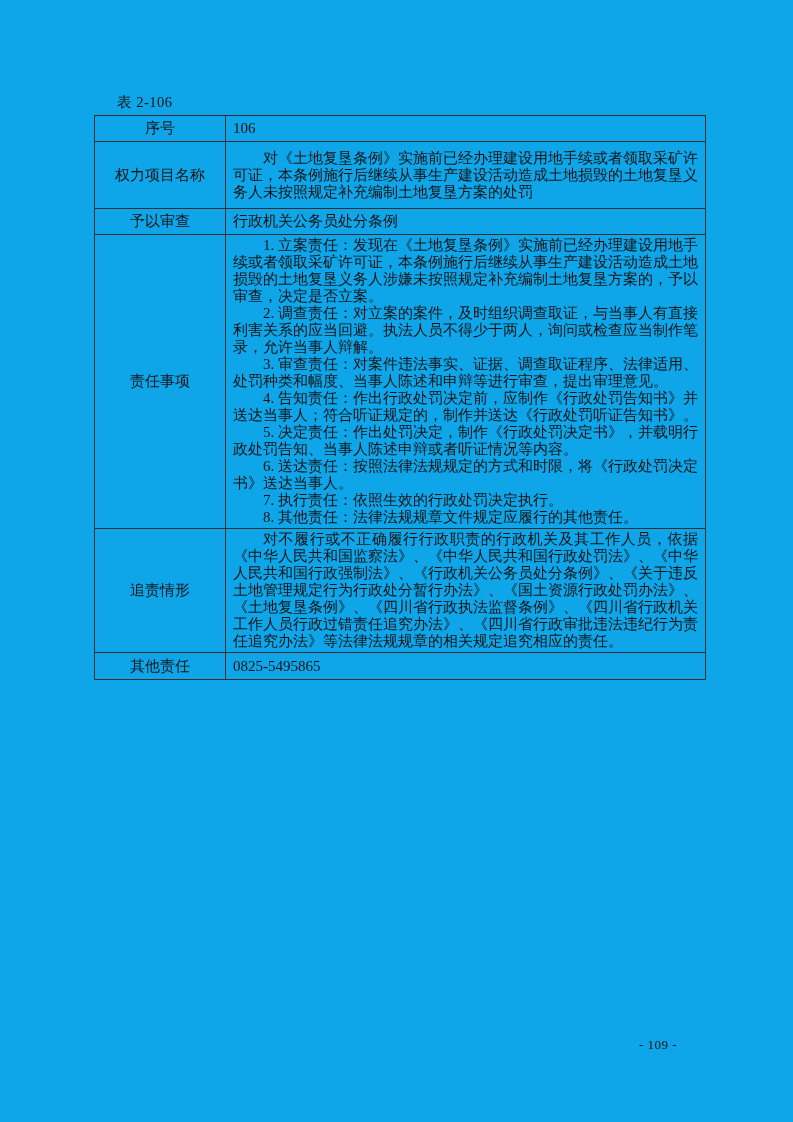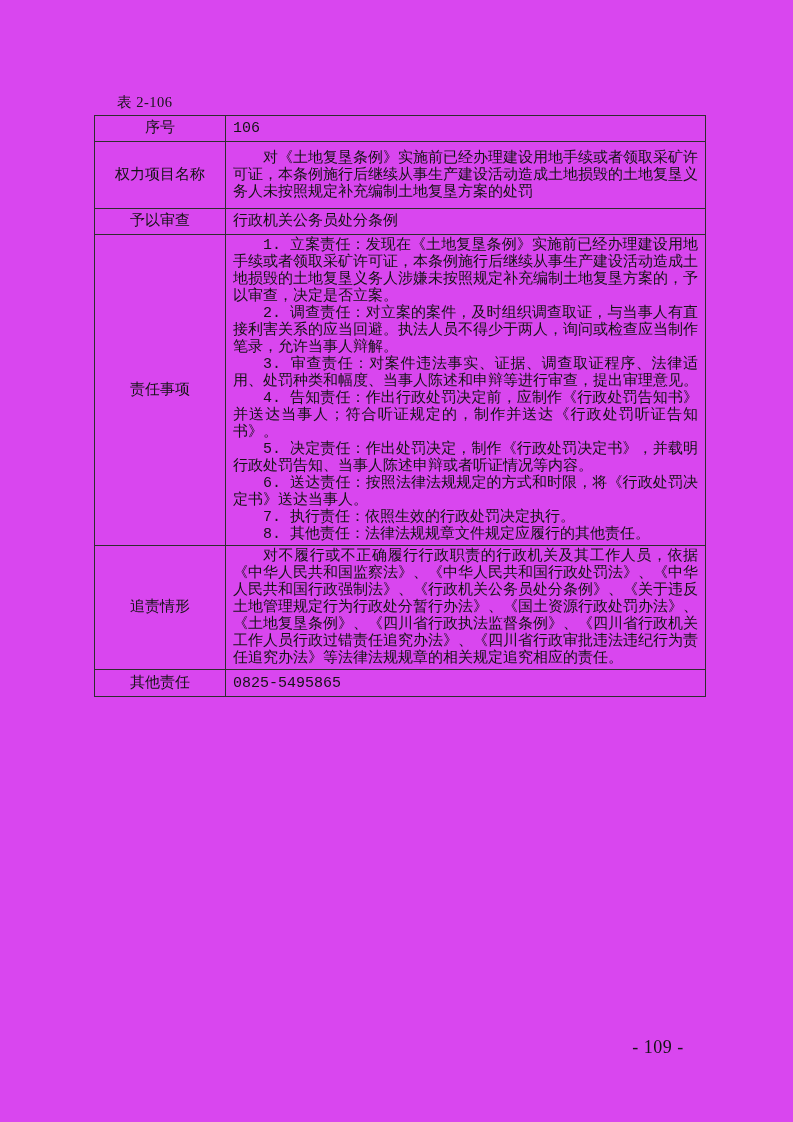--- a/index.html
+++ b/index.html
@@ -5,38 +5,37 @@
   * { margin: 0; padding: 0; box-sizing: border-box; }
   html, body { width: 793px; height: 1122px; background: #ffffff; }
   body {
     font-family: "Liberation Serif", "DejaVu Serif", serif;
     color: #141414;
   }
   .page {
     position: relative;
     width: 793px;
     height: 1122px;
-    background: #d946ef;
+    background: #0ea5e9;
     overflow: hidden;
   }
   .table-caption {
     position: absolute;
     left: 117px;
     top: 93px;
     font-size: 14.5px;
     letter-spacing: 0.5px;
   }
   table.doc-table {
     position: absolute;
     left: 94px;
     top: 115px;
     width: 612px;
     border-collapse: collapse;
     table-layout: fixed;
-    font-family: Liberation Mono, monospace;
   }
   .doc-table td {
     border: 1px solid #2e2e2e;
     font-size: 15px;
     vertical-align: middle;
     line-height: 21px;
   }
   .doc-table td.label-cell {
     width: 131px;
     text-align: center;
@@ -57,21 +56,21 @@
   .h26 { height: 26px; }
   .h25 { height: 25px; }
   .h67 { height: 67px; }
   .h27 { height: 27px; }
   .page-number {
     position: absolute;
     left: 618px;
     top: 1037px;
     width: 80px;
     text-align: center;
-    font-size: 18px;
+    font-size: 13px;
     letter-spacing: 0.5px;
   }
 </style>
 </head>
 <body>
 
 <div class="page">
 
   <div class="table-caption">表 2-106</div>
 

